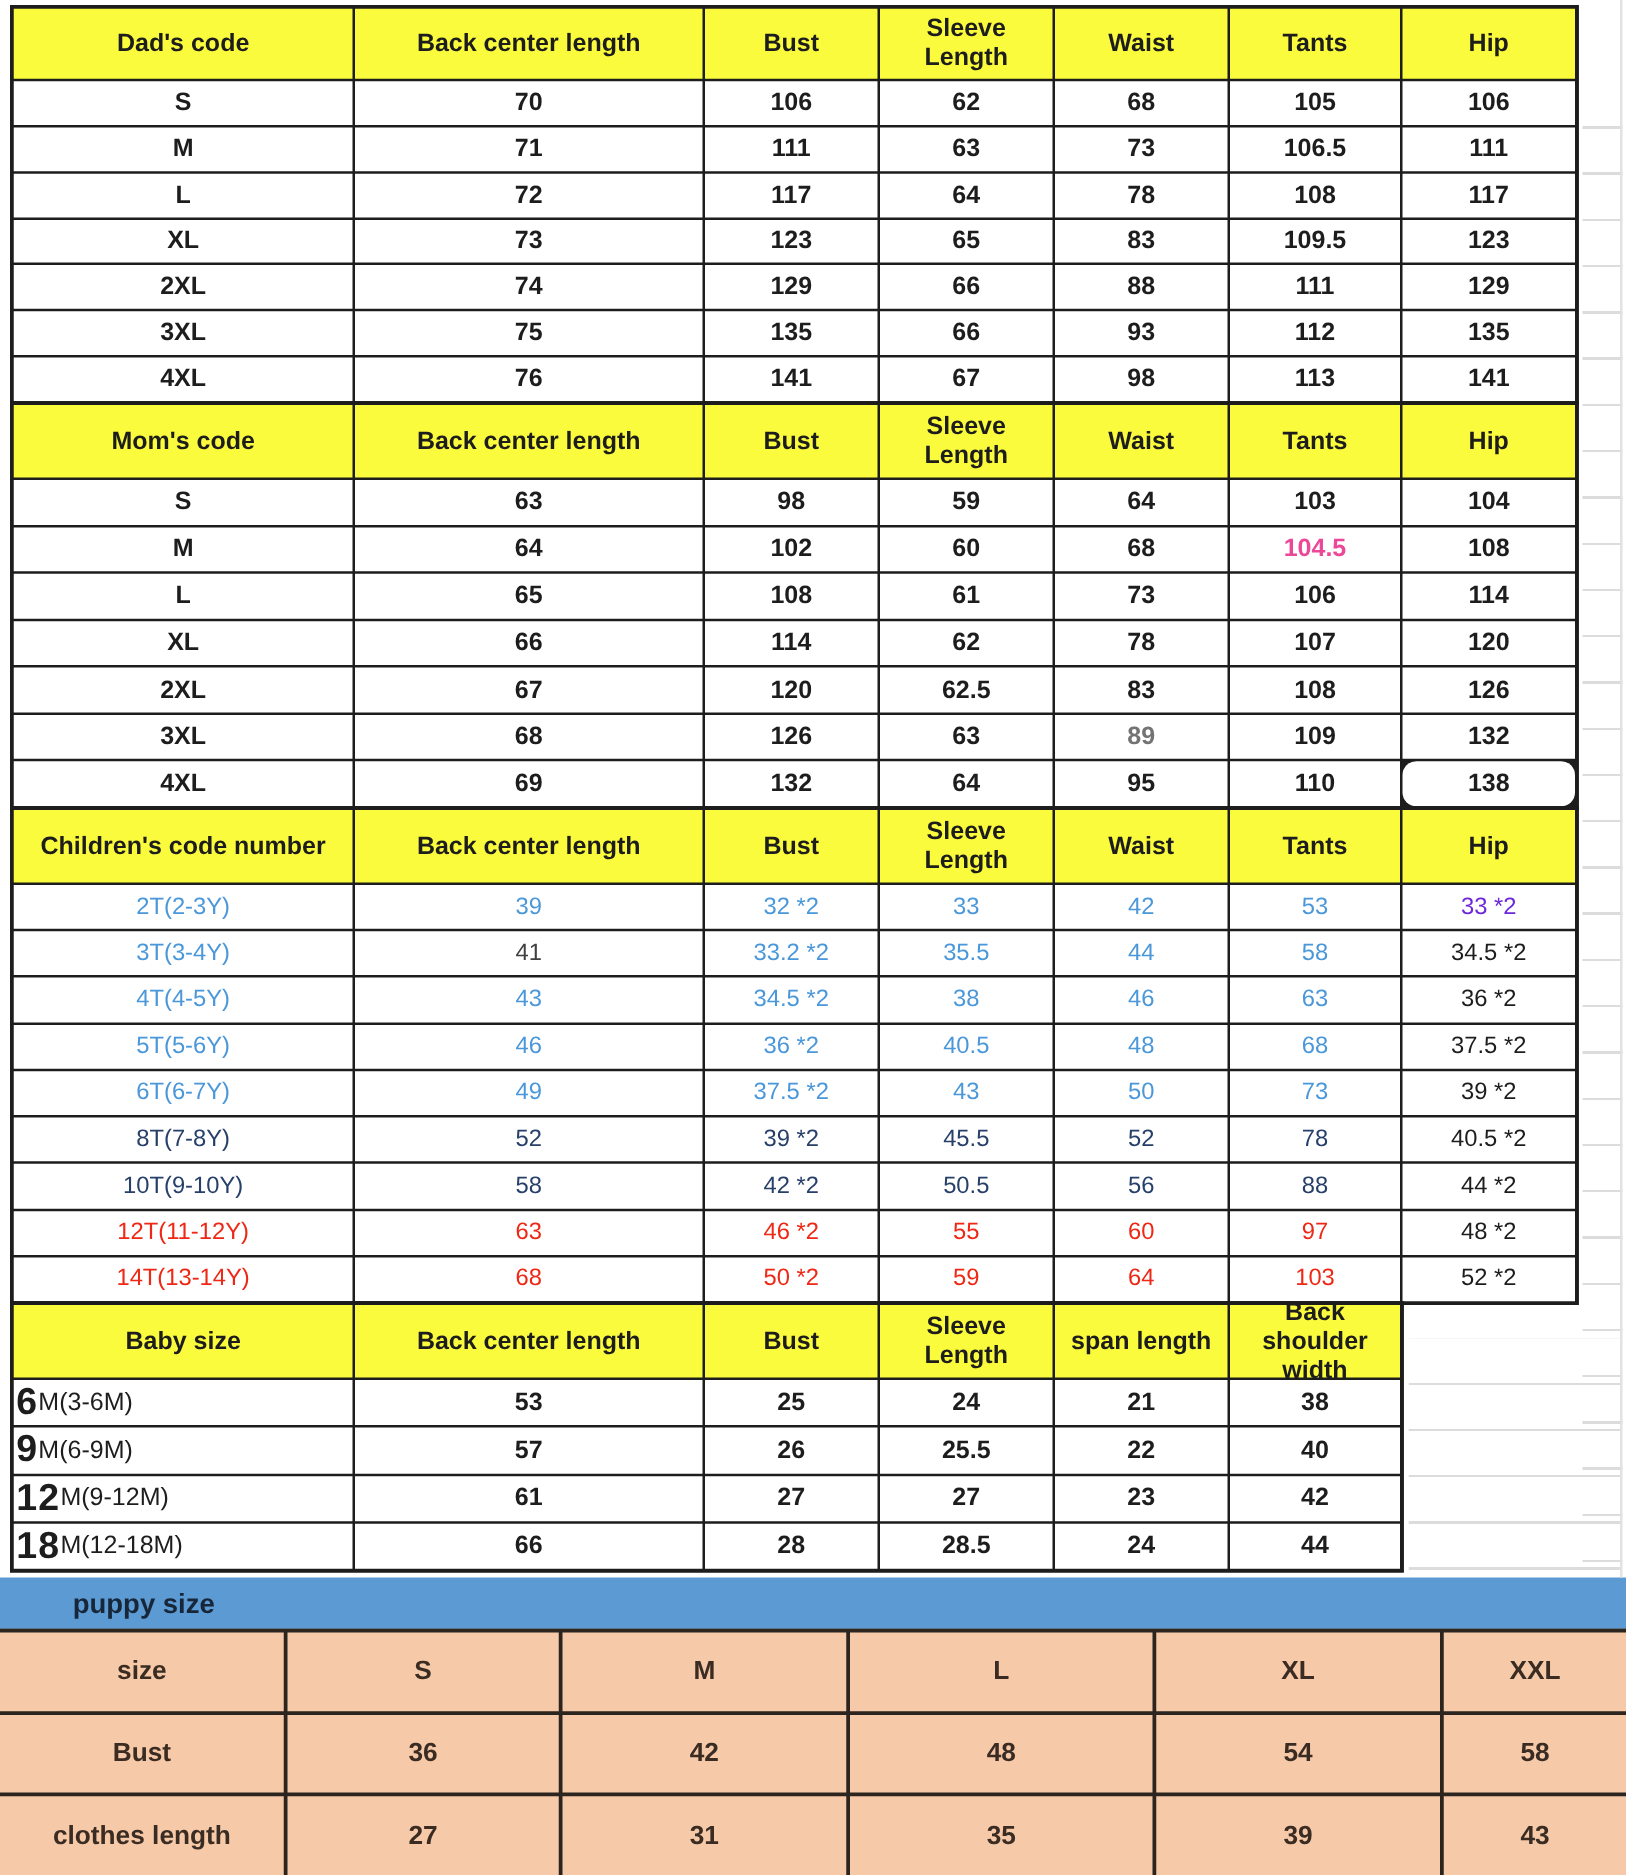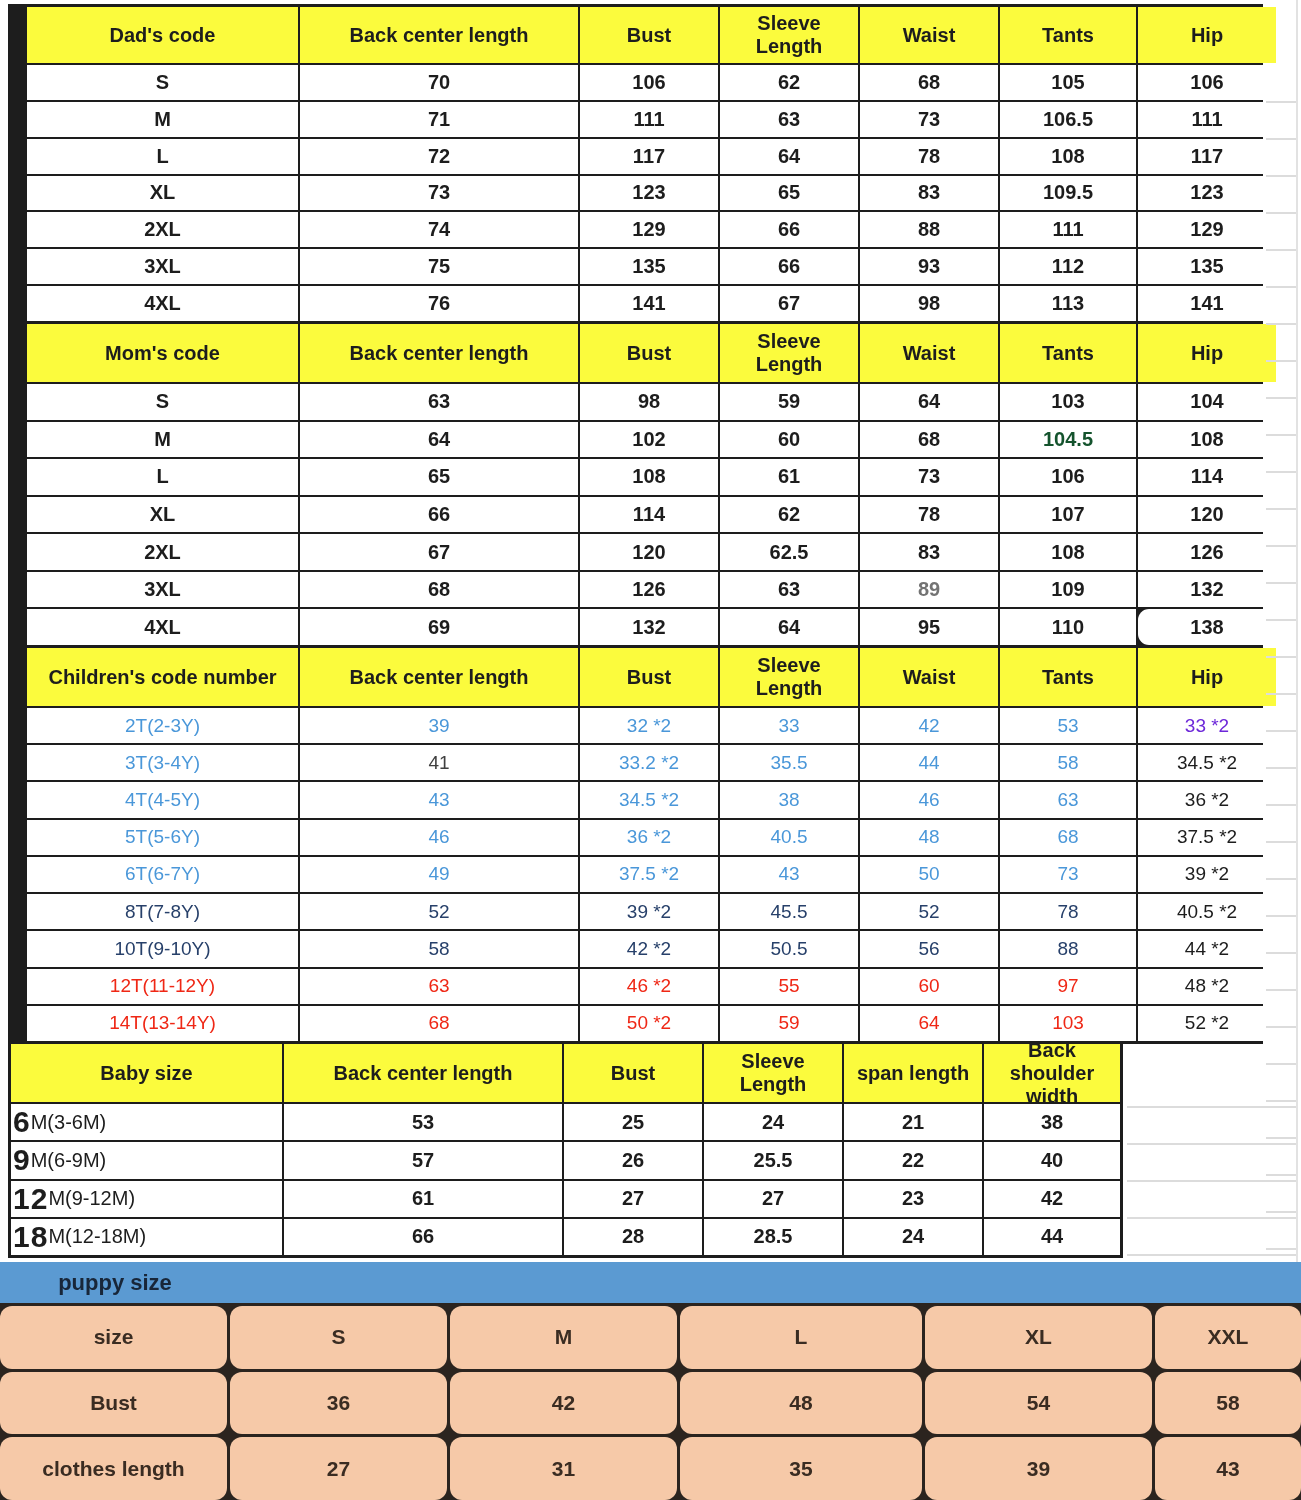--- a/index.html
+++ b/index.html
@@ -12,21 +12,21 @@
   }
   
   .ftable{
     position:absolute;
     display:grid;
     background:#1d1d1d;
     border:3px solid #1d1d1d;
     gap:2px;
     box-sizing:border-box;
   }
-  .cols7{grid-template-columns:271px 278px 138px 138px 138px 136px 138px;padding-left:16px;}
+  .cols7{grid-template-columns:271px 278px 138px 138px 138px 136px 138px;}
   .cols6{grid-template-columns:271px 278px 138px 138px 138px 136px;}
   #t-dad{left:8px;top:4px;width:1255px;height:320px;grid-template-rows:56px repeat(7,1fr);}
   #t-mom{left:8px;top:321px;width:1255px;height:327px;grid-template-rows:58px repeat(7,1fr);}
   #t-children{left:8px;top:645px;width:1255px;height:399px;grid-template-rows:58px repeat(9,1fr);}
   #t-baby{left:8px;top:1041px;width:1115px;height:217px;grid-template-rows:58px repeat(4,1fr);}
   .hcell{
     background:#fbfb3d;
     display:flex;align-items:center;justify-content:center;
     font-weight:bold;font-size:20px;color:#1d1d1d;
     white-space:pre-line;text-align:center;line-height:1.15;
@@ -55,21 +55,21 @@
     display:grid;
     grid-template-columns:227px 217px 227px 242px 227px 146px;
     grid-template-rows:1fr 1fr 1fr;
     gap:3px;background:#2b241f;
     border-top:3px solid #2b241f;
     box-sizing:border-box;
   }
   .pcell{
     background:#f6c9a8;
     display:flex;align-items:center;justify-content:center;
-    font-size:21px;font-weight:bold;color:#3a2c22;border-radius:12px;
+    font-size:21px;font-weight:bold;color:#3a2c22;
   }
   
   .faint-rows{
     position:absolute;
     background:repeating-linear-gradient(to bottom, transparent 0px, transparent 35px, #dcdcdc 35px, #dcdcdc 37px);
   }
   #faint-a{left:1266px;top:66px;width:32px;height:1192px;}
   #faint-b{left:1127px;top:1071px;width:170px;height:187px;}
   #faint-v{position:absolute;left:1296px;top:0;width:2px;height:1262px;background:#e2e2e2;}
 </style>
@@ -152,21 +152,21 @@
       <div class="dcell" style="color: rgb(29, 29, 29);">98</div>
       <div class="dcell" style="color: rgb(29, 29, 29);">59</div>
       <div class="dcell" style="color: rgb(29, 29, 29);">64</div>
       <div class="dcell" style="color: rgb(29, 29, 29);">103</div>
       <div class="dcell" style="color: rgb(29, 29, 29);">104</div>
       <div class="dcell" style="color: rgb(29, 29, 29);">M</div>
       <div class="dcell" style="color: rgb(29, 29, 29);">64</div>
       <div class="dcell" style="color: rgb(29, 29, 29);">102</div>
       <div class="dcell" style="color: rgb(29, 29, 29);">60</div>
       <div class="dcell" style="color: rgb(29, 29, 29);">68</div>
-      <div class="dcell" style="color: #14532d;">104.5</div>
+      <div class="dcell" style="color: #ec4899;">104.5</div>
       <div class="dcell" style="color: rgb(29, 29, 29);">108</div>
       <div class="dcell" style="color: rgb(29, 29, 29);">L</div>
       <div class="dcell" style="color: rgb(29, 29, 29);">65</div>
       <div class="dcell" style="color: rgb(29, 29, 29);">108</div>
       <div class="dcell" style="color: rgb(29, 29, 29);">61</div>
       <div class="dcell" style="color: rgb(29, 29, 29);">73</div>
       <div class="dcell" style="color: rgb(29, 29, 29);">106</div>
       <div class="dcell" style="color: rgb(29, 29, 29);">114</div>
       <div class="dcell" style="color: rgb(29, 29, 29);">XL</div>
       <div class="dcell" style="color: rgb(29, 29, 29);">66</div>

